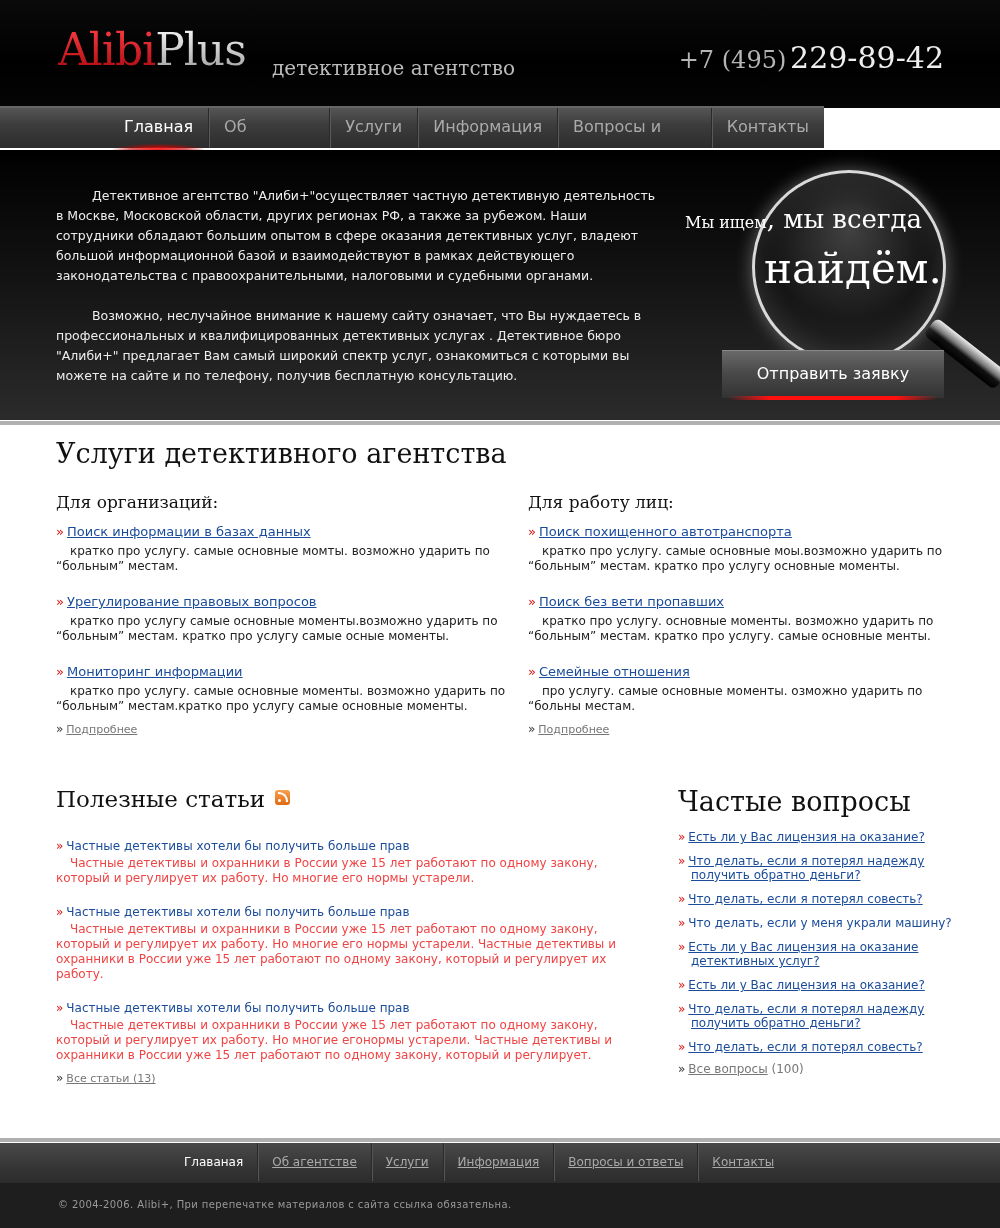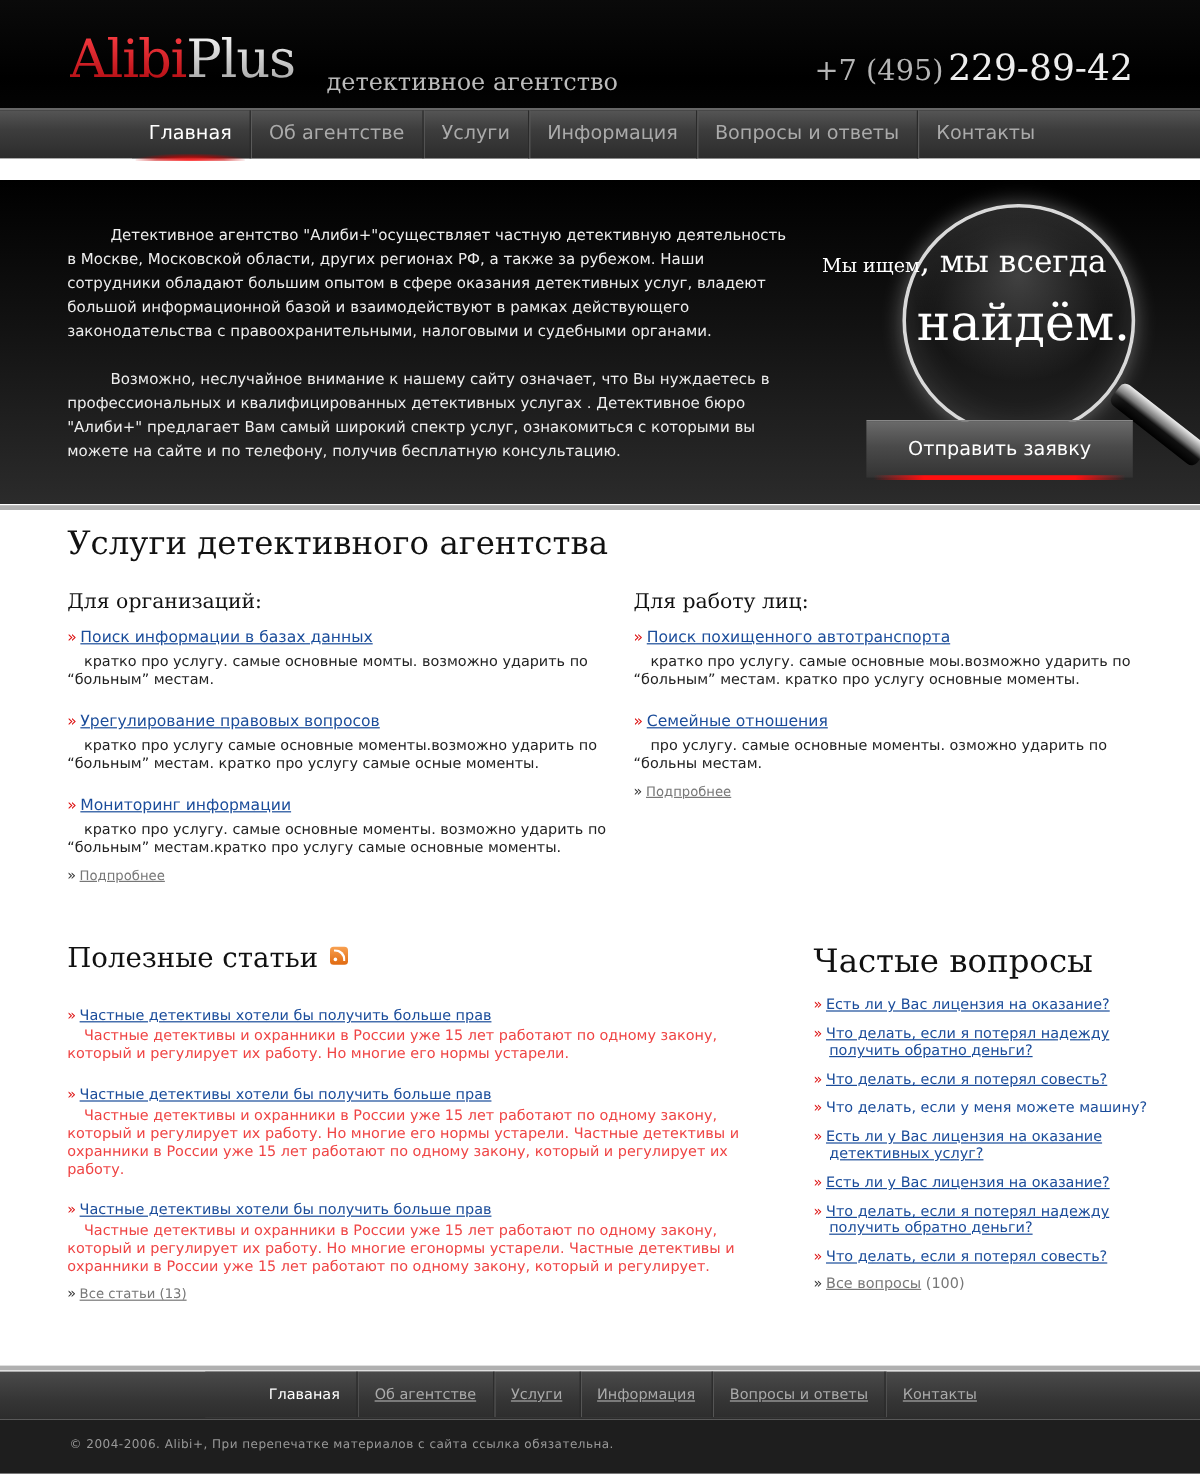--- a/index.html
+++ b/index.html
@@ -10,21 +10,21 @@
   .top { position: absolute; left: 0; top: 0; width: 1000px; height: 108px; background: linear-gradient(#0a0a0a, #000 60%, #050505); }
   .logo { position: absolute; left: 58px; top: 28px; font-family: "DejaVu Serif", serif; font-size: 44px; letter-spacing: -1px; line-height: 1; }
   .logo .alibi { color: #d0141c; background: linear-gradient(#ff4046, #a8060c); -webkit-background-clip: text; background-clip: text; -webkit-text-fill-color: transparent; }
   .logo .plus { color: #eee; background: linear-gradient(#fff, #9a9a9a); -webkit-background-clip: text; background-clip: text; -webkit-text-fill-color: transparent; }
   .tagline { position: absolute; left: 272px; top: 56px; font-family: "DejaVu Serif", serif; font-size: 20px; color: #bbb; }
   .phone { position: absolute; right: 56px; top: 40px; font-family: "DejaVu Serif", serif; color: #ddd; white-space: nowrap; }
   .phone .code { font-size: 24px; color: #b5b5b5; }
   .phone .num { font-size: 30px; color: #eee; }
 
   
-  .nav { position: absolute; left: 0; top: 90px; width: 1000px; height: 42px; background: linear-gradient(#555 0%, #3d3d3d 40%, #2c2c2c 100%); border-top: 2px solid #666; padding-left: 27px; }
+  .nav { position: absolute; left: 0; top: 106px; width: 824px; height: 42px; background: linear-gradient(#555 0%, #3d3d3d 40%, #2c2c2c 100%); border-top: 2px solid #666; padding-left: 27px; }
   .nav ul { list-style: none; position: absolute; left: 109px; top: 0; height: 40px; display: flex; }
   .nav li { position: relative; padding: 0 15px; line-height: 38px; font-family: "DejaVu Sans", sans-serif; font-size: 16px; color: #aaa; border-right: 1px solid #2a2a2a; box-shadow: 1px 0 0 #5a5a5a; }
   .nav li:last-child { border-right: none; box-shadow: none; }
   .nav li.active { color: #fff; }
   .nav li.active::after { content: ""; position: absolute; left: 4px; right: 4px; bottom: -2px; height: 6px; background: radial-gradient(ellipse at center bottom, #ff1a1a 0%, rgba(200,0,0,0.6) 45%, rgba(0,0,0,0) 75%); }
 
   
   .hero { position: absolute; left: 0; top: 150px; width: 1000px; height: 270px; background: linear-gradient(#000 0%, #121212 45%, #2b2b2b 100%); overflow: hidden; }
   .hero-text { position: absolute; left: 56px; top: 36px; width: 600px; color: #eee; font-size: 12.5px; line-height: 20px; }
   .hero-text p { text-indent: 36px; margin-bottom: 20px; }
@@ -55,39 +55,39 @@
   .more a { color: #777; text-decoration: underline; }
 
   
   .articles-title { position: absolute; left: 56px; top: 786px; font-size: 23px; white-space: nowrap; }
   .rss { display: inline-block; width: 15px; height: 15px; border-radius: 3px; background: linear-gradient(#f8a050, #e06a10); vertical-align: 2px; margin-left: 10px; position: relative; }
   .rss::before { content: ""; position: absolute; left: 3px; bottom: 3px; width: 3px; height: 3px; border-radius: 50%; background: #fff; }
   .rss::after { content: ""; position: absolute; left: 3px; bottom: 3px; width: 8px; height: 8px; border-top: 2px solid #fff; border-right: 2px solid #fff; border-top-right-radius: 9px; }
   .articles { position: absolute; left: 56px; top: 838px; width: 570px; }
   .art { margin-bottom: 18px; }
   .art .link-line { font-size: 12px; line-height: 16px; }
-  .art a { color: #1a4c9a; text-decoration: underline; }
+  .art a { color: #1a4c9a; }
   .art .desc { font-size: 12px; line-height: 15px; text-indent: 14px; margin-top: 2px; color: #ef4444; }
 
   
   .faq-title { position: absolute; left: 678px; top: 786px; font-size: 27px; }
   .faq { position: absolute; left: 678px; top: 830px; width: 300px; }
   .q { font-size: 12px; line-height: 14px; margin-bottom: 10px; padding-left: 13px; text-indent: -13px; }
   .q a { color: #1a4c9a; text-decoration: underline; }
   .faq .more a { color: #777; }
   .faq .more { font-size: 12px; color: #777; }
 
   
   .foot-border { position: absolute; left: 0; top: 1138px; width: 1000px; height: 5px; background: #b0b0b0; border-bottom: 1px solid #fff; }
   .foot-nav { position: absolute; left: 0; top: 1143px; width: 1000px; height: 40px; background: linear-gradient(#4a4a4a, #353535 60%, #2c2c2c); }
   .foot-nav ul { list-style: none; position: absolute; left: 170px; top: 0; display: flex; }
   .foot-nav li { padding: 0 14px; line-height: 38px; font-size: 12px; border-right: 1px solid #2a2a2a; box-shadow: 1px 0 0 #555; }
   .foot-nav li:last-child { border-right: none; box-shadow: none; }
   .foot-nav li a { color: #aaa; text-decoration: underline; }
-  .foot-nav li.active span { color: #fff; margin-left: 40px; }
+  .foot-nav li.active span { color: #fff; }
   .foot-bottom { position: absolute; left: 0; top: 1183px; width: 1000px; height: 45px; background: #1e1e1e; }
   .copyright { position: absolute; left: 58px; top: 16px; font-size: 10px; color: #999; letter-spacing: 0.4px; }
 </style>
 </head>
 <body>
 
 <div class="top">
   <div class="logo"><span class="alibi">Alibi</span><span class="plus">Plus</span></div>
   <div class="tagline">детективное агентство</div>
   <div class="phone">
@@ -138,20 +138,24 @@
   </div>
   <div class="more"><span class="raquo-g">»</span><a>Подпробнее</a></div>
 </div>
 
 <div class="col col-priv">
   <h3>Для работу лиц:</h3>
   <div class="item">
     <div class="link-line"><span class="raquo">»</span><a>Поиск похищенного автотранспорта</a></div>
     <div class="desc">кратко про услугу. самые основные моы.возможно ударить по “больным” местам. кратко про услугу основные моменты.</div>
   </div>
+  <div class="item">
+    <div class="link-line"><span class="raquo">»</span><a>Поиск без вети пропавших</a></div>
+    <div class="desc">кратко про услугу. основные моменты. возможно ударить по “больным” местам. кратко про услугу. самые основные менты.</div>
+  </div>
   <div class="item" style="margin-bottom:10px">
     <div class="link-line"><span class="raquo">»</span><a>Семейные отношения</a></div>
     <div class="desc">про услугу. самые основные моменты. озможно ударить по “больны местам.</div>
   </div>
   <div class="more"><span class="raquo-g">»</span><a>Подпробнее</a></div>
 </div>
 
 <h2 class="articles-title"><span>Полезные статьи</span><span class="rss"></span></h2>
 <div class="articles">
   <div class="art">
@@ -167,21 +171,21 @@
     <div class="desc">Частные детективы и охранники в России уже 15 лет работают по одному закону, который и регулирует их работу. Но многие егонормы устарели. Частные детективы и охранники в России уже 15 лет работают по одному закону, который и регулирует.</div>
   </div>
   <div class="more"><span class="raquo-g">»</span><a>Все статьи (13)</a></div>
 </div>
 
 <h2 class="faq-title">Частые вопросы</h2>
 <div class="faq">
   <div class="q"><span class="raquo">»</span><a>Есть ли у Вас лицензия на оказание?</a></div>
   <div class="q"><span class="raquo">»</span><a>Что делать, если я потерял надежду получить обратно деньги?</a></div>
   <div class="q"><span class="raquo">»</span><a>Что делать, если я потерял совесть?</a></div>
-  <div class="q"><span class="raquo">»</span><a style="text-decoration:none">Что делать, если у меня можете машину?</a></div>
+  <div class="q"><span class="raquo">»</span><a style="text-decoration:none">Что делать, если у меня украли машину?</a></div>
   <div class="q"><span class="raquo">»</span><a>Есть ли у Вас лицензия на оказание детективных услуг?</a></div>
   <div class="q"><span class="raquo">»</span><a>Есть ли у Вас лицензия на оказание?</a></div>
   <div class="q"><span class="raquo">»</span><a>Что делать, если я потерял надежду получить обратно деньги?</a></div>
   <div class="q"><span class="raquo">»</span><a>Что делать, если я потерял совесть?</a></div>
   <div class="more"><span class="raquo-g">»</span><a>Все вопросы</a> <span>(100)</span></div>
 </div>
 
 <div class="foot-border"></div>
 <div class="foot-nav">
   <ul>

